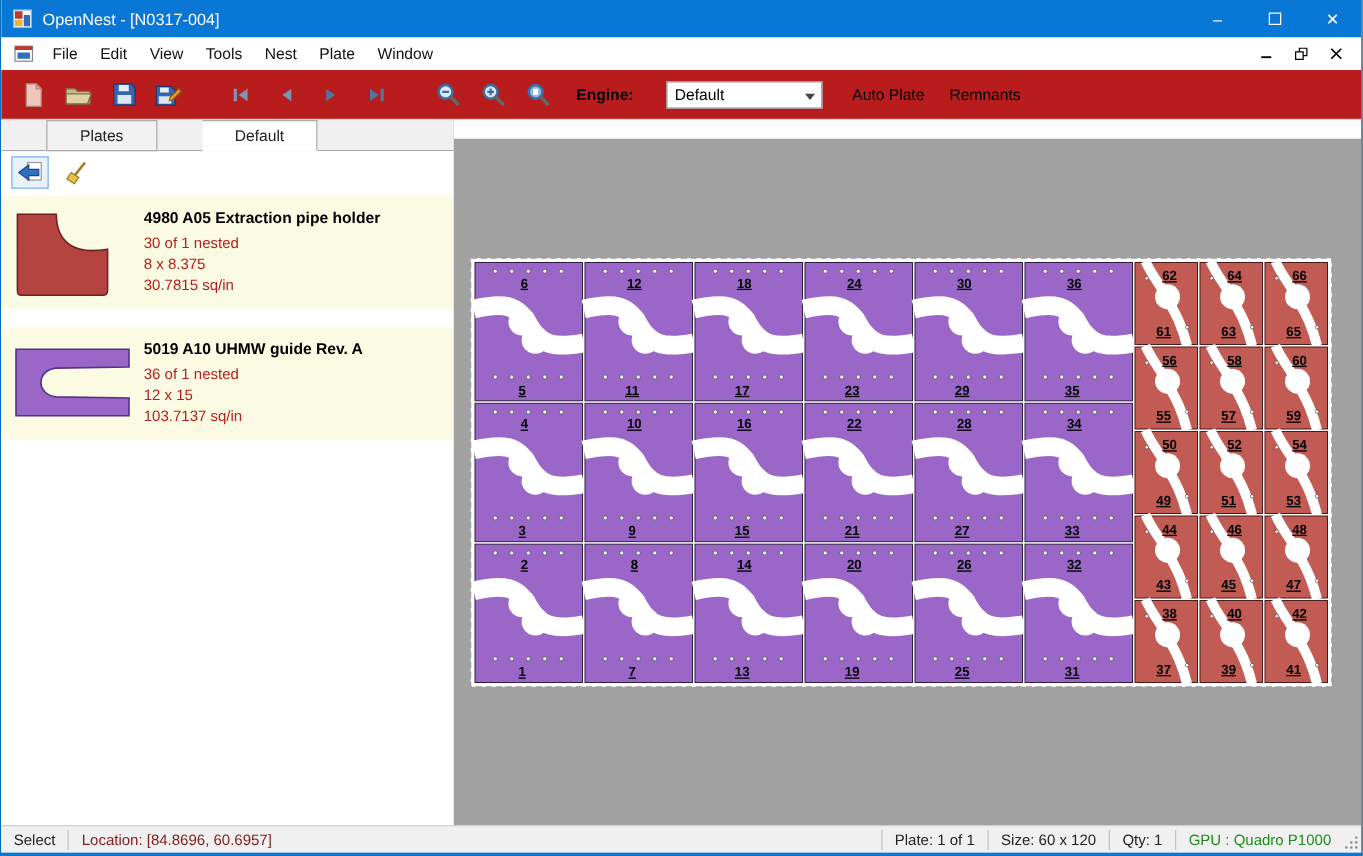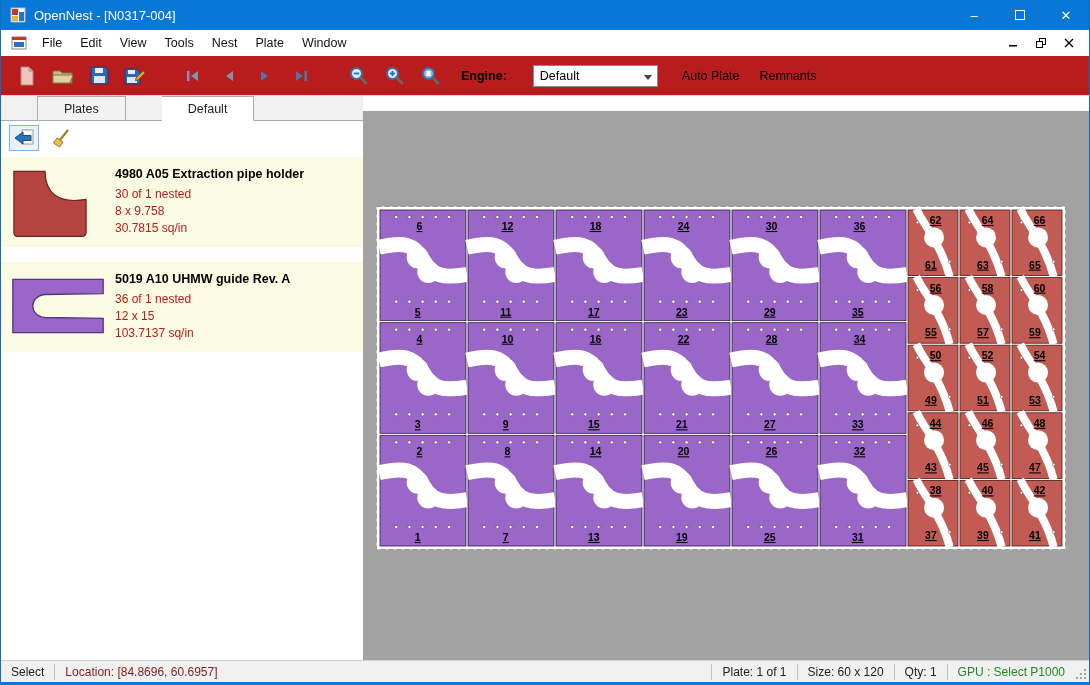--- a/index.html
+++ b/index.html
@@ -251,21 +251,21 @@
 
         <div class="part-item">
           <div class="part-thumb">
             <svg viewBox="0 0 100 92" width="82" height="76">
               <path d="M6 10 L44 10 C44 36 60 50 94 44 L94 84 C94 87 92 89 89 89 L10 89 C7 89 6 87 6 84 Z" fill="#b5433f" stroke="#6e211e" stroke-width="1.5"></path>
             </svg>
           </div>
           <div class="part-info">
             <div class="part-name">4980 A05 Extraction pipe holder</div>
             <div class="part-line">30 of 1 nested</div>
-            <div class="part-line">8 x 9.758</div>
+            <div class="part-line">8 x 8.375</div>
             <div class="part-line">30.7815 sq/in</div>
           </div>
         </div>
 
         <div class="part-item">
           <div class="part-thumb">
             <svg viewBox="0 0 110 70" width="98" height="62">
               <path d="M4 5 L106 5 L106 21 L40 22 C22 24 22 46 40 48 L106 49 L106 65 L4 65 Z" fill="#9a67c9" stroke="#553380" stroke-width="1.5"></path>
             </svg>
           </div>
@@ -755,21 +755,21 @@
     <div class="status-sep"></div>
     <div class="status-cell status-loc">Location: [84.8696, 60.6957]</div>
     <div class="status-spacer"></div>
     <div class="status-sep"></div>
     <div class="status-cell">Plate: 1 of 1</div>
     <div class="status-sep"></div>
     <div class="status-cell">Size: 60 x 120</div>
     <div class="status-sep"></div>
     <div class="status-cell">Qty: 1</div>
     <div class="status-sep"></div>
-    <div class="status-cell" style="color: rgb(30, 138, 30);">GPU : Select P1000</div>
+    <div class="status-cell" style="color: rgb(30, 138, 30);">GPU : Quadro P1000</div>
     <div class="grip">
       <svg width="11" height="11">
         <circle cx="9" cy="9" r="1" fill="#8a8a8a"></circle>
           <circle cx="9" cy="5" r="1" fill="#8a8a8a"></circle>
         <circle cx="5" cy="9" r="1" fill="#8a8a8a"></circle>
           <circle cx="9" cy="1" r="1" fill="#8a8a8a"></circle>
         <circle cx="1" cy="9" r="1" fill="#8a8a8a"></circle>
           <circle cx="5" cy="5" r="1" fill="#8a8a8a"></circle>
       </svg>
     </div>

